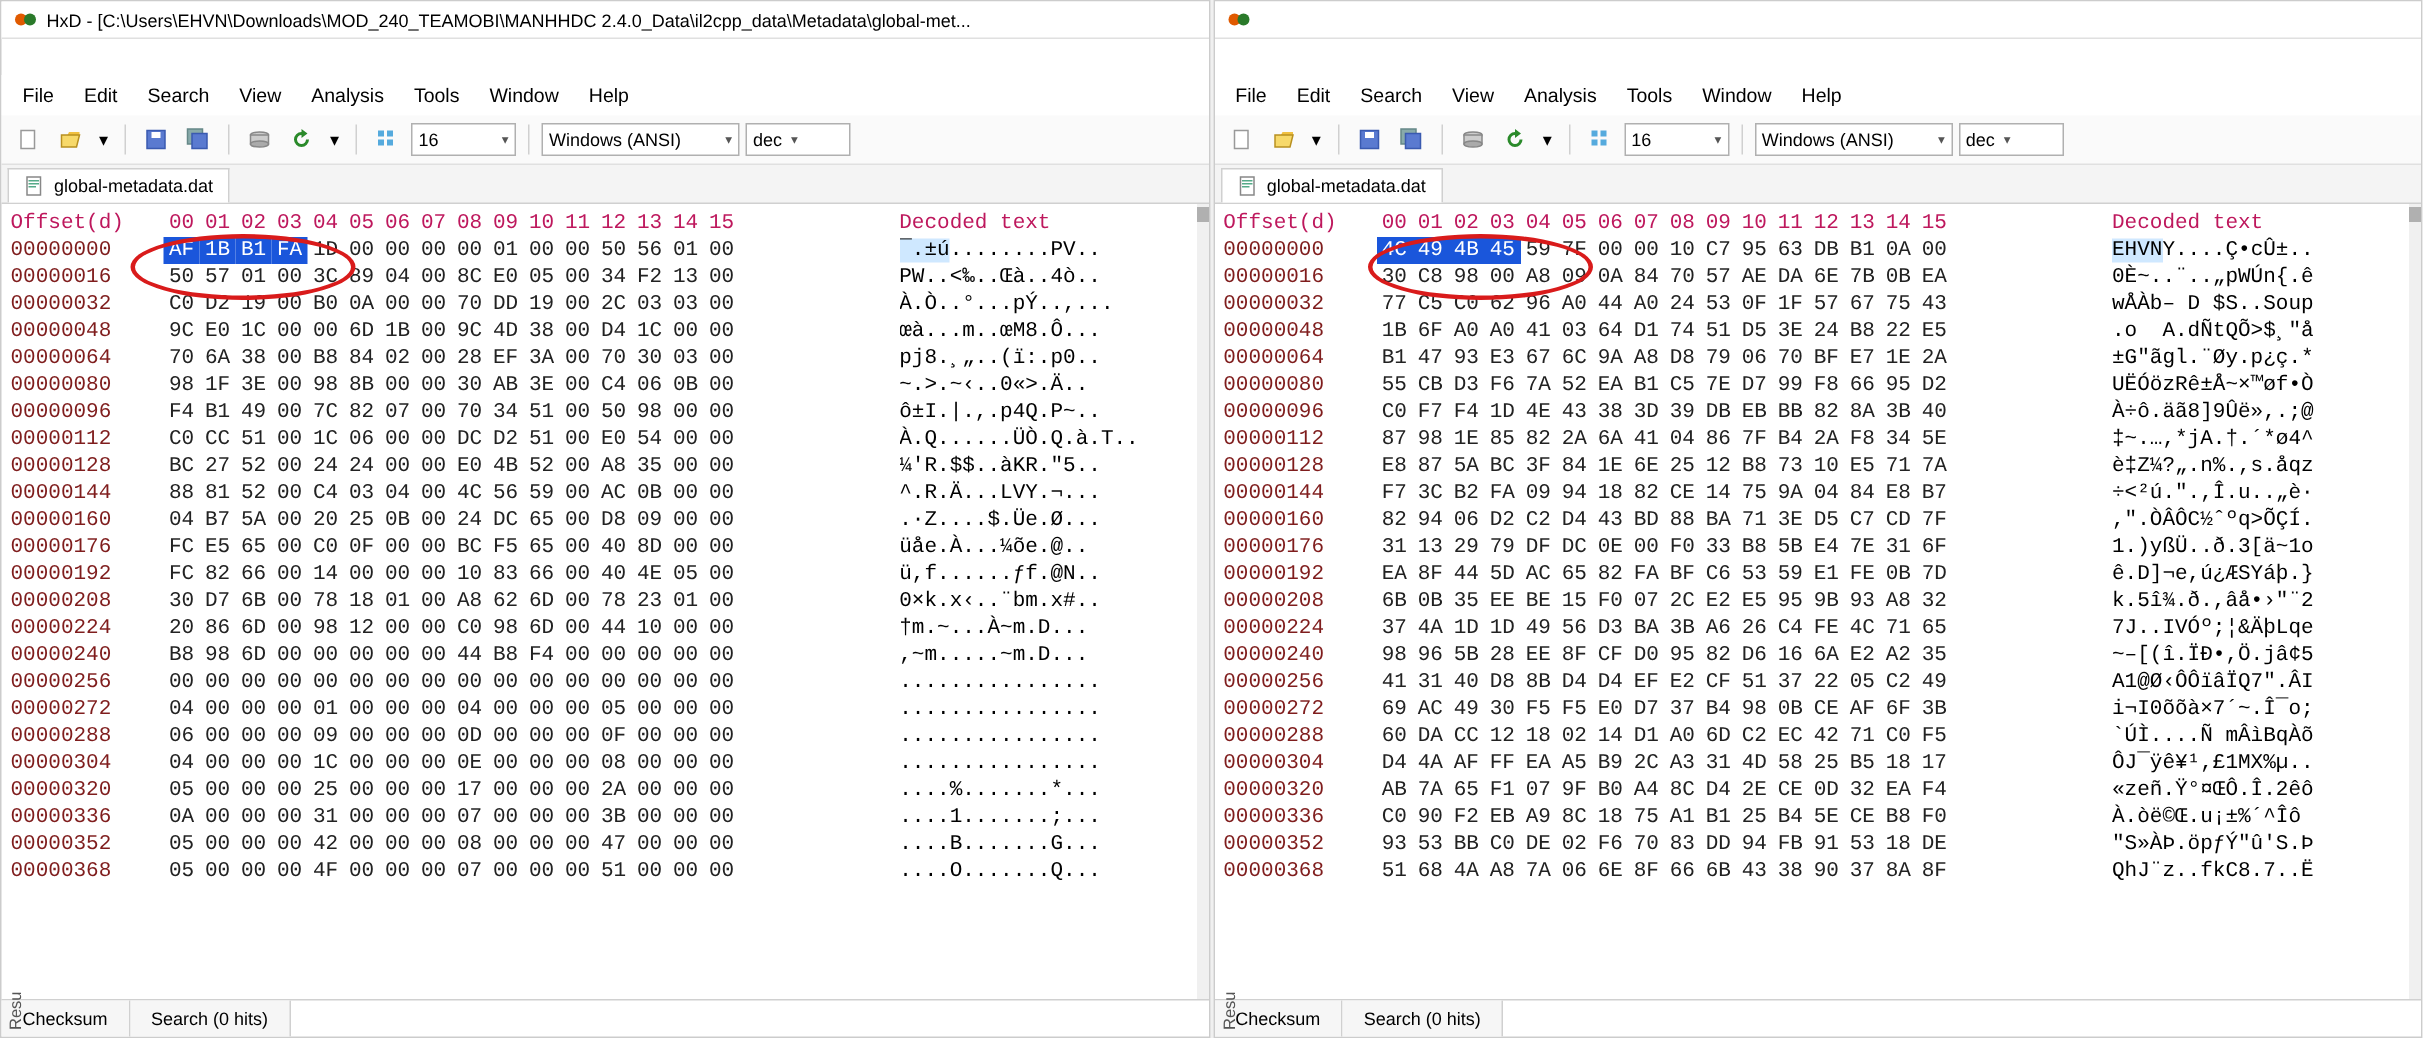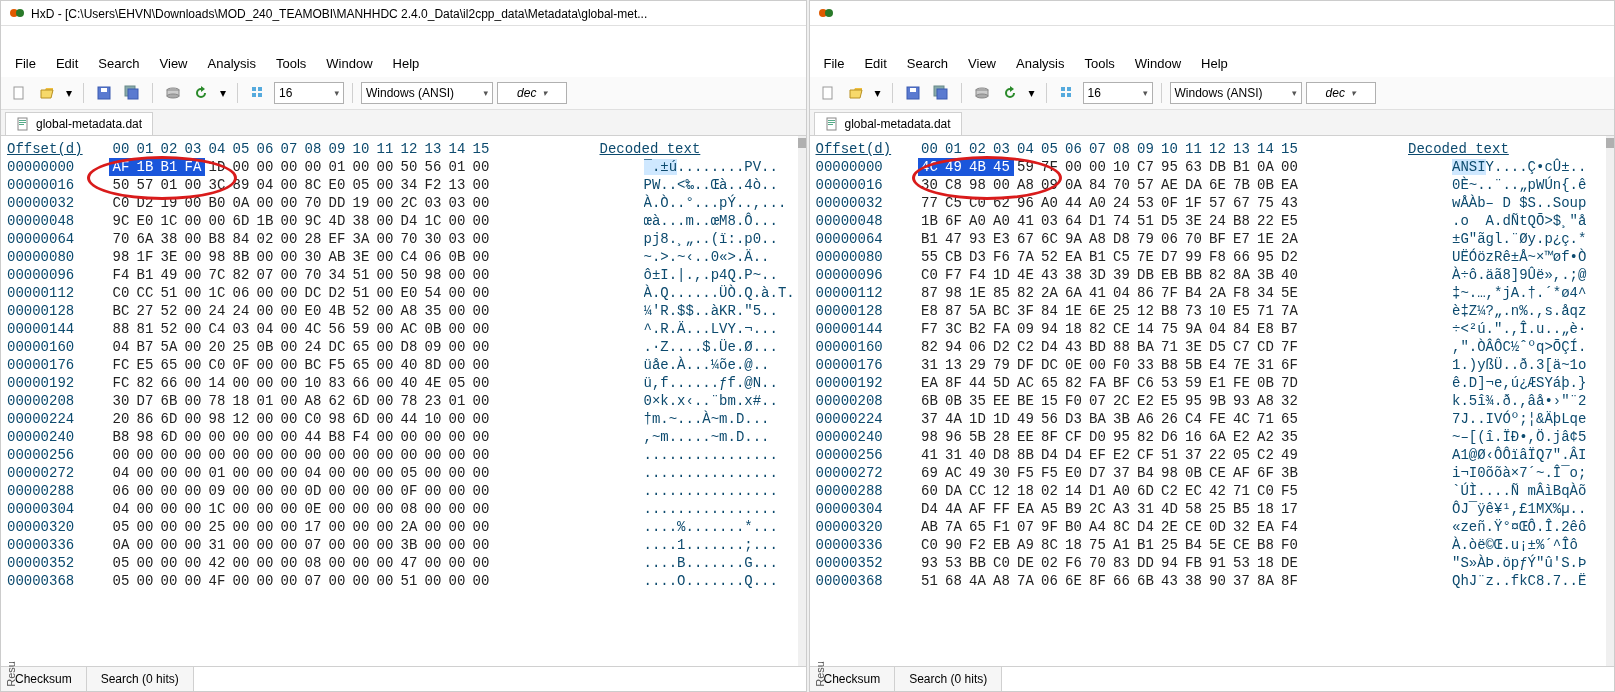--- a/index.html
+++ b/index.html
@@ -12,33 +12,33 @@
   .hxd-icon svg { width: 16px; height: 16px; }
   .menubar { display: flex; padding: 2px 4px; background: #fff; font-size: 13px; margin-top: 24px; }
   .menubar .menu-item { padding: 4px 10px; cursor: default; }
   .toolbar { display: flex; align-items: center; padding: 4px 6px; gap: 4px; background: #fafafa; border-bottom: 1px solid #e0e0e0; }
   .tbtn { width: 24px; height: 24px; display: inline-flex; align-items: center; justify-content: center; border: 1px solid transparent; background: transparent; cursor: pointer; }
   .tsep { width: 1px; height: 20px; background: #d0d0d0; margin: 0 4px; }
   .tdrop { height: 22px; border: 1px solid #b0b0b0; background: #fff; display: inline-flex; align-items: center; padding: 0 4px; font-size: 12px; }
   .tdrop .arrow { margin-left: 6px; font-size: 9px; color: #555; }
   .tdrop.small { width: 70px; justify-content: space-between; }
   .tdrop.enc { width: 132px; justify-content: space-between; }
-  .tdrop.num { width: 70px; justify-content: center; font-style: italic; }
+  .tdrop.num { width: 70px; justify-content: flex-start; }
   .tabbar { display: flex; border-bottom: 1px solid #d0d0d0; background: #f4f4f4; padding-top: 2px; }
   .tab { display: inline-flex; align-items: center; gap: 6px; padding: 4px 10px; background: #fff; border: 1px solid #d0d0d0; border-bottom: none; font-size: 12px; margin-left: 4px; }
   .tab .icon-doc { width: 14px; height: 14px; }
   .hexview { flex: 1; overflow: auto; font-family: Consolas, "Courier New", monospace; font-size: 14px; line-height: 18px; padding: 4px 6px; white-space: pre; color: #222; }
-  .hexhdr { color: #0c4a6e; font-weight: normal; text-decoration: underline; }
-  .offcol { color: #0c4a6e; }
+  .hexhdr { color: #be185d; font-weight: normal; }
+  .offcol { color: #7f1d1d; }
   .hexcell { color: #222; }
   .hexcell.sel { background: #1a56db; color: #fff; }
   .decsel { background: #cfe8ff; }
   .row { display: grid; grid-template-columns: 92px 1fr 200px; column-gap: 10px; }
   .hexbytes span { display: inline-block; width: 24px; text-align: center; }
-  .dectext { color: #0c4a6e; overflow: hidden; margin-left: 44px; }
+  .dectext { color: #000000; overflow: hidden; }
   .circle { position: absolute; border: 3px solid #d91b1b; border-radius: 50%; pointer-events: none; }
   .footer { border-top: 1px solid #d0d0d0; display: flex; }
   .footer-tab { padding: 5px 14px; border-right: 1px solid #d0d0d0; font-size: 12px; background: #f6f6f6; }
   .vlabel { position: absolute; left: 4px; bottom: 0; writing-mode: vertical-rl; transform: rotate(180deg); font-size: 11px; color: #555; padding: 4px 0; }
   .hexwrap { position: relative; flex: 1; display: flex; flex-direction: column; overflow: hidden; }
   .hexscroll { position: absolute; right: 0; top: 0; bottom: 0; width: 8px; background: #f0f0f0; }
   .hexscroll .thumb { position: absolute; left: 0; right: 0; top: 2px; height: 10px; background: #b0b0b0; }
 </style>
 </head>
 <body>
@@ -349,21 +349,21 @@
         </div>
       </div>
       <div class="hexwrap">
         <div class="hexview"><div class="row hexhdr">
       <div>Offset(d)</div>
       <div class="hexbytes"><span>00</span><span>01</span><span>02</span><span>03</span><span>04</span><span>05</span><span>06</span><span>07</span><span>08</span><span>09</span><span>10</span><span>11</span><span>12</span><span>13</span><span>14</span><span>15</span></div>
       <div>Decoded text</div>
     </div><div class="row">
         <div class="offcol">00000000</div>
         <div class="hexbytes"><span class="hexcell sel">4C</span><span class="hexcell sel">49</span><span class="hexcell sel">4B</span><span class="hexcell sel">45</span><span class="hexcell">59</span><span class="hexcell">7F</span><span class="hexcell">00</span><span class="hexcell">00</span><span class="hexcell">10</span><span class="hexcell">C7</span><span class="hexcell">95</span><span class="hexcell">63</span><span class="hexcell">DB</span><span class="hexcell">B1</span><span class="hexcell">0A</span><span class="hexcell">00</span></div>
-        <div class="dectext"><span class="decsel">ANSI</span>Y....Ç•cÛ±..</div>
+        <div class="dectext"><span class="decsel">EHVN</span>Y....Ç•cÛ±..</div>
       </div><div class="row">
         <div class="offcol">00000016</div>
         <div class="hexbytes"><span class="hexcell">30</span><span class="hexcell">C8</span><span class="hexcell">98</span><span class="hexcell">00</span><span class="hexcell">A8</span><span class="hexcell">09</span><span class="hexcell">0A</span><span class="hexcell">84</span><span class="hexcell">70</span><span class="hexcell">57</span><span class="hexcell">AE</span><span class="hexcell">DA</span><span class="hexcell">6E</span><span class="hexcell">7B</span><span class="hexcell">0B</span><span class="hexcell">EA</span></div>
         <div class="dectext">0È~..¨..„pWÚn{.ê</div>
       </div><div class="row">
         <div class="offcol">00000032</div>
         <div class="hexbytes"><span class="hexcell">77</span><span class="hexcell">C5</span><span class="hexcell">C0</span><span class="hexcell">62</span><span class="hexcell">96</span><span class="hexcell">A0</span><span class="hexcell">44</span><span class="hexcell">A0</span><span class="hexcell">24</span><span class="hexcell">53</span><span class="hexcell">0F</span><span class="hexcell">1F</span><span class="hexcell">57</span><span class="hexcell">67</span><span class="hexcell">75</span><span class="hexcell">43</span></div>
         <div class="dectext">wÅÀb– D $S..Soup</div>
       </div><div class="row">
         <div class="offcol">00000048</div>

